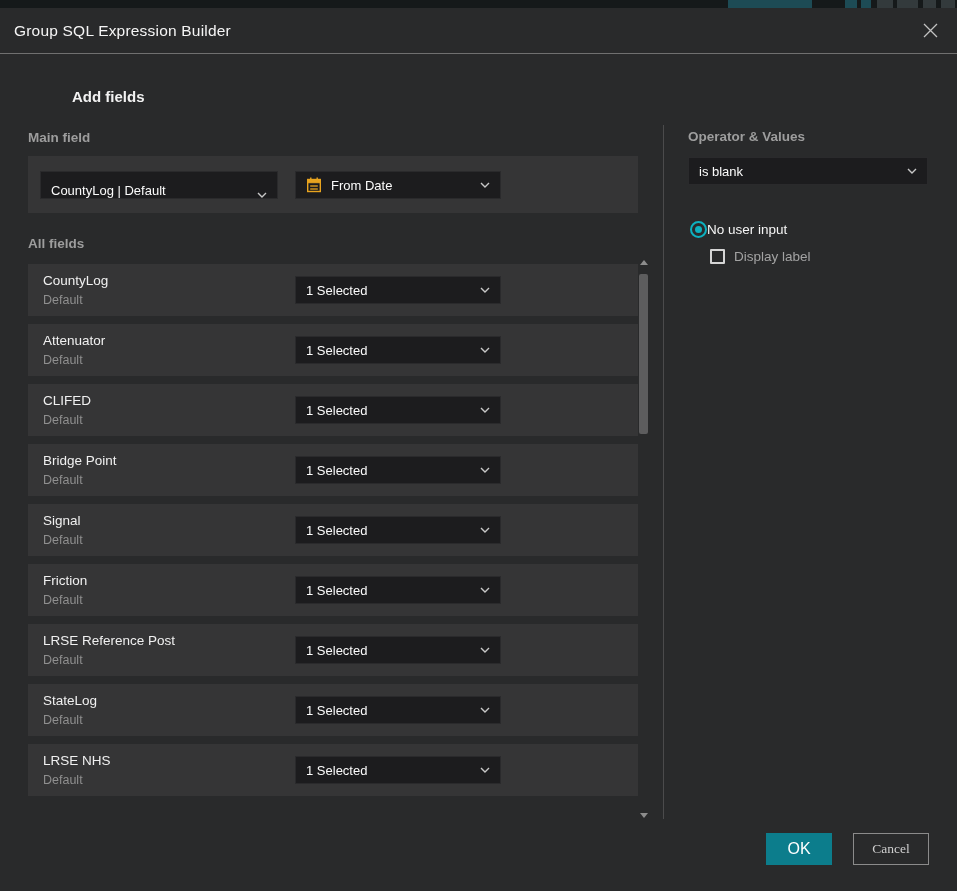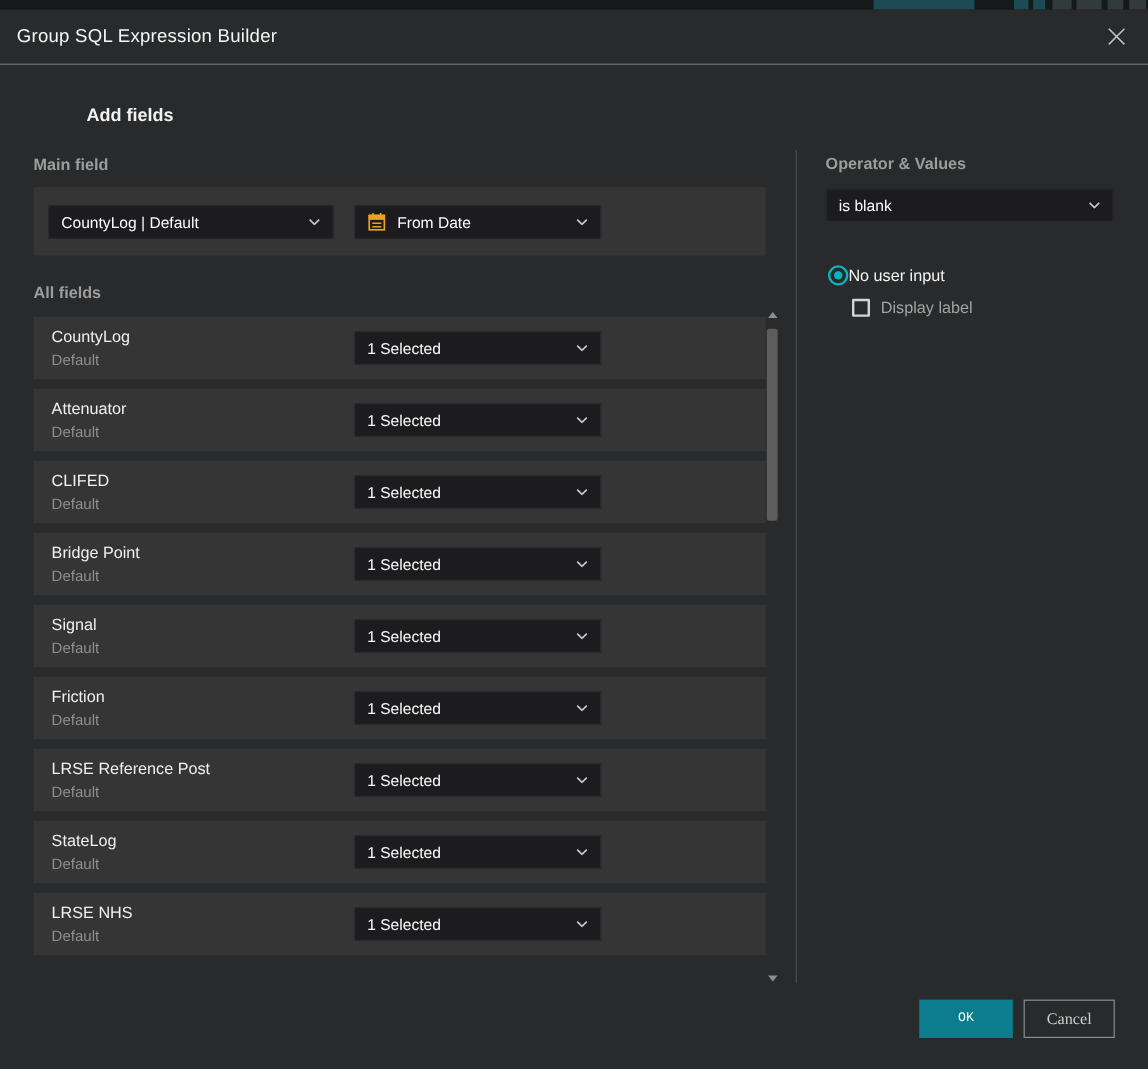--- a/index.html
+++ b/index.html
@@ -41,21 +41,21 @@
     position:absolute; left:28px; top:148px; width:610px; height:57px;
     background:#353536;
   }
   .dropdown {
     background:#1c1c1e; border:1px solid #2a2a2c;
     display:flex; align-items:center; height:28px;
     padding:0 10px; cursor:pointer;
   }
   .dropdown .dd-text { font-size:13px; color:#fbfbfb; white-space:nowrap; }
   .dropdown .chev { margin-left:auto; display:flex; align-items:center; }
-  .dd-source { position:absolute; left:12px;  top:15px; width:238px; }
+  .dd-source { position:absolute; left:12px;  top:15px; width:238px;align-items:flex-end; }
   .dd-field  { position:absolute; left:267px; top:15px; width:206px; }
   .cal-icon { display:flex; align-items:center; margin-right:9px; color:var(--calendar-gold); }
   
   .list { position:absolute; left:28px; top:256px; width:610px; }
   .field-row {
     position:relative; height:52px; margin-bottom:8px; background:#353536;
   }
   .field-row .fname { position:absolute; left:15px; top:9px;  font-size:13.5px; color:#f0f0f0; }
   .field-row .fsub  { position:absolute; left:15px; bottom:9px; font-size:12.5px; color:#8f8f8f; }
   .field-row .dropdown { position:absolute; left:267px; top:12px; width:206px; }
@@ -81,24 +81,24 @@
     border:2px solid var(--radio-teal);
     display:flex; align-items:center; justify-content:center;
   }
   .radio-dot { width:7px; height:7px; border-radius:50%; background:var(--radio-teal); }
   .radio-label { font-size:13.5px; color:#f5f5f5; }
   .check-row { position:absolute; left:710px; top:241px; display:flex; align-items:center; cursor:pointer; }
   .checkbox { width:15px; height:15px; border:2px solid #d5d5d5; border-radius:1px; background:transparent; }
   .check-label { margin-left:9px; font-size:13.5px; color:#a3a3a3; }
   
   .btn-ok {
-    position:absolute; left:766px; top:825px; width:78px; height:32px;
-    background:var(--accent-teal); color:#fff; font-size:11px;
+    position:absolute; left:766px; top:825px; width:66px; height:32px;
+    background:var(--accent-teal); color:#fff; font-size:16px;
     border:none; display:flex; align-items:center; justify-content:center; cursor:pointer;
-    font-family:Liberation Mono, monospace;
+    font-family:Liberation Sans, sans-serif;
   }
   .btn-cancel {
     position:absolute; left:853px; top:825px; width:76px; height:32px;
     background:transparent; color:#cecece; font-size:13.5px;
     border:1px solid #8b8b8b; display:flex; align-items:center; justify-content:center; cursor:pointer;
     font-family:Liberation Serif, serif;
   }
 </style>
 </head>
 <body>

